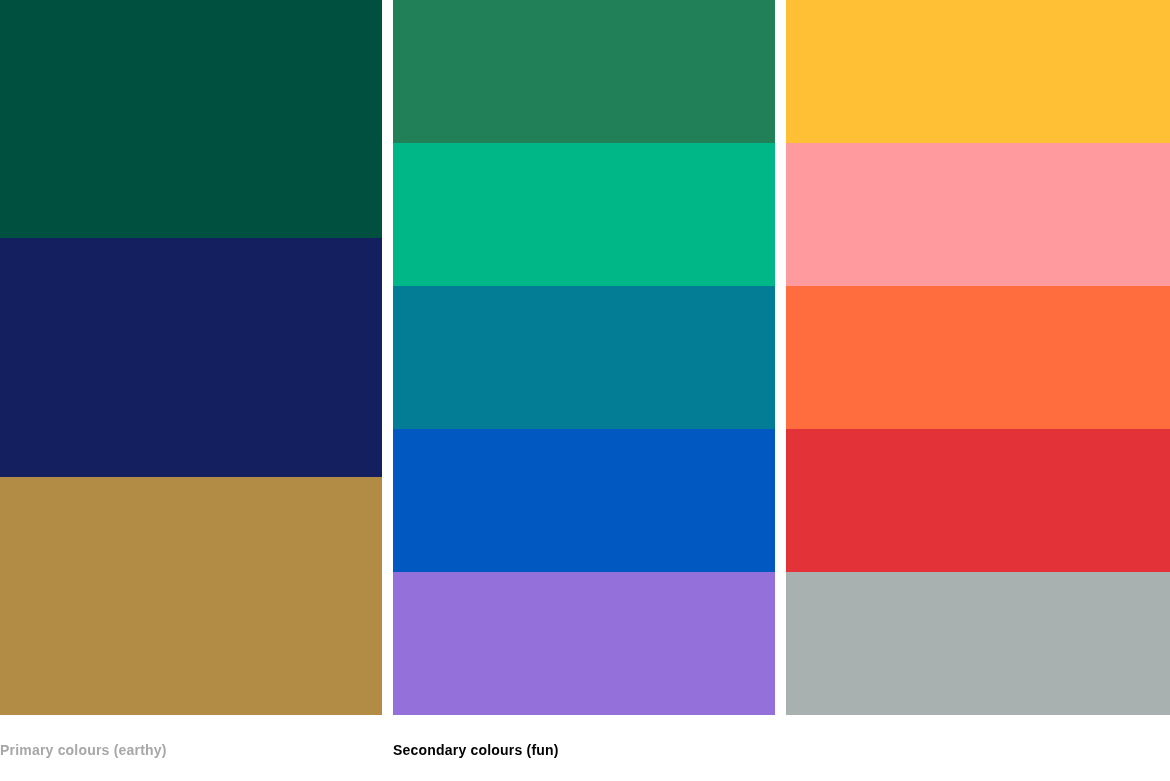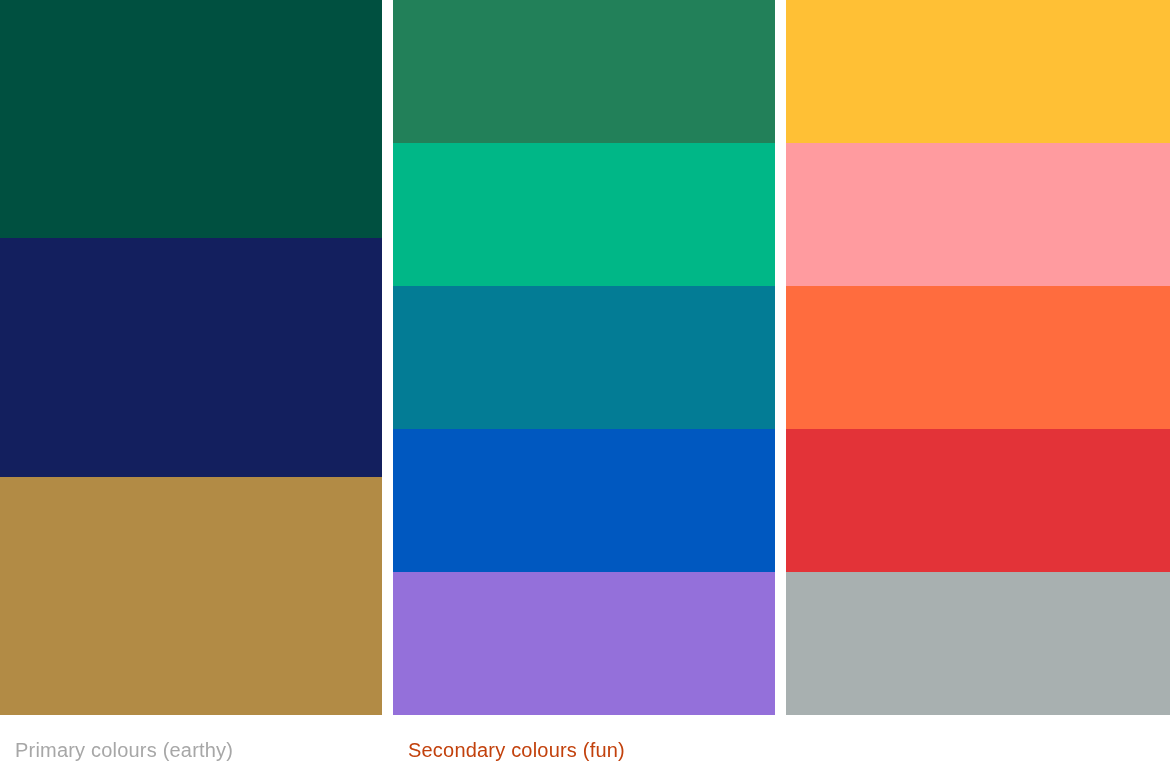--- a/index.html
+++ b/index.html
@@ -32,27 +32,26 @@
 
   .swatch {
     width: 100%;
     flex: 1 1 0;
     display: block;
   }
 
   .column-caption {
     position: absolute;
     top: 736px;
-    font-size: 20px;
-    font-weight: 400;
+    font-size: 14px;
+    font-weight: 700;
     letter-spacing: 0.2px;
     color: #a7a7a7;
     white-space: nowrap;
     line-height: 28px;
-    padding-left: 15px;
   }
   .column-caption.cap-0 { left: 0px; }
   .column-caption.cap-1 { left: 393px; }
   .column-caption.cap-2 { left: 786px; }
 </style>
 </head>
 <body style="background: rgb(255, 255, 255);">
 
 <div id="palette-board">
 
@@ -72,16 +71,16 @@
 
   <div class="palette-column col-2">
     <div class="swatch" style="background: rgb(255, 192, 53);"></div>
     <div class="swatch" style="background: rgb(255, 155, 159);"></div>
     <div class="swatch" style="background: rgb(255, 108, 62);"></div>
     <div class="swatch" style="background: rgb(227, 51, 56);"></div>
     <div class="swatch" style="background: rgb(168, 176, 176);"></div>
   </div>
 
   <div class="column-caption cap-0" style="color: rgb(167, 167, 167);">Primary colours (earthy)</div>
-  <div class="column-caption cap-1" style="color: #c2410c;">Secondary colours (fun)</div>
+  <div class="column-caption cap-1" style="color: #000000;">Secondary colours (fun)</div>
   <div class="column-caption cap-2" style="color: rgb(167, 167, 167);"></div>
 
 </div>
 
 </body></html>

